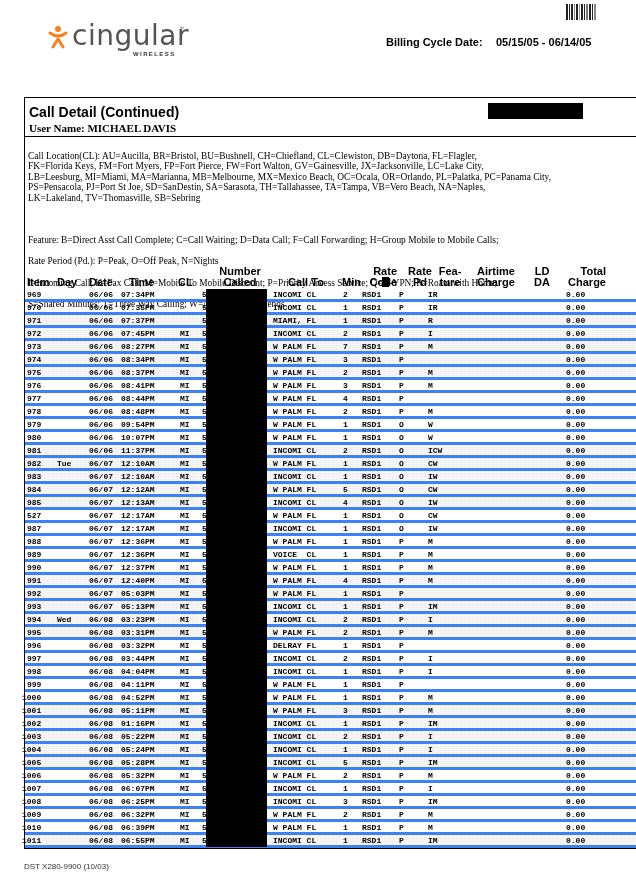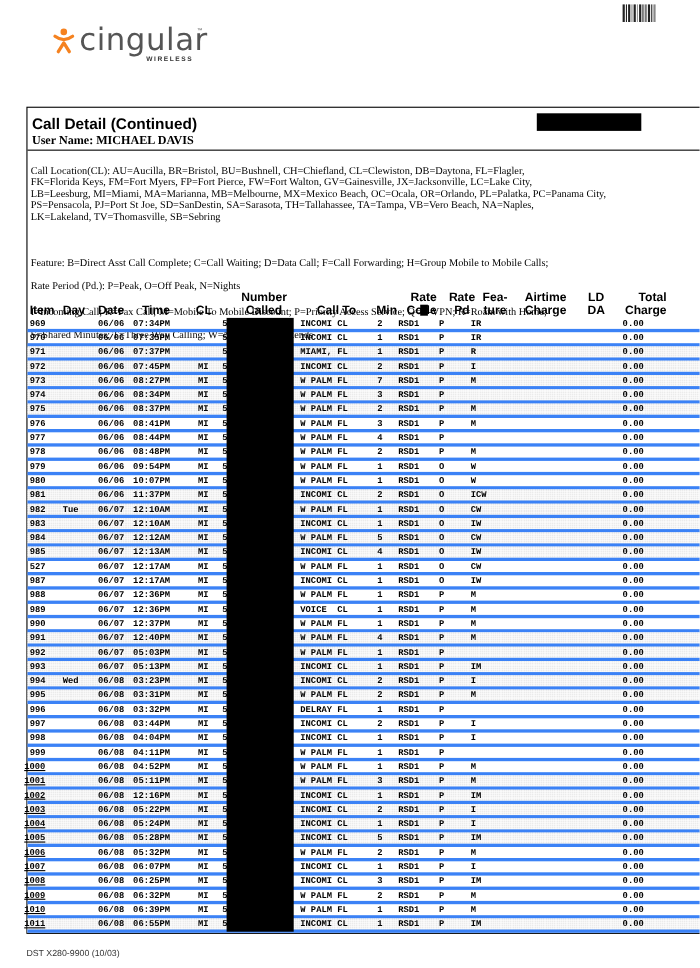--- a/index.html
+++ b/index.html
@@ -29,21 +29,21 @@
     .thead { position: absolute; left: 0; top: 163px; width: 100%; height: 28px; font-family: "Liberation Sans", sans-serif; font-weight: bold; font-size: 11px; line-height: 11px; }
     .thead div { position: absolute; bottom: 1px; }
     .thead .r { text-align: right; }
     .thead .c { text-align: center; }
 
     .rows { position: absolute; left: 0; top: 191px; width: 100%; }
     .trow { position: relative; height: 13px; border-bottom: 3px solid #3b82f6; box-sizing: border-box; font-family: "Liberation Mono", monospace; font-weight: bold; font-size: 8px; line-height: 12px; }
     .trow.shade { background-color: #ebebeb; background-image: repeating-linear-gradient(0deg, rgba(255,255,255,0.5) 0 1px, transparent 1px 2px), repeating-linear-gradient(90deg, rgba(255,255,255,0.5) 0 1px, transparent 1px 2px); }
     .trow span { position: absolute; top: 0; white-space: pre; }
     .c-item { left: 2px; }
-    .c-item.wide { left: -3px; text-decoration: underline; }
+    .c-item.wide { left: -3px; }
     .c-day { left: 32px; }
     .c-date { left: 64px; }
     .c-time { left: 96px; }
     .c-cl { left: 155px; }
     .c-num { left: 177px; }
     .c-callto { left: 248px; text-align: center; }
     .c-min { left: 318px; }
     .c-rate { left: 337px; }
     .c-pd { left: 374px; }
     .c-feat { left: 403px; }
@@ -74,20 +74,24 @@
     <circle cx="10" cy="4" r="3" fill="#F58220"></circle>
     <path d="M2 8 Q10 14 18 8" stroke="#F58220" stroke-width="3" fill="none" stroke-linecap="round"></path>
     <path d="M5 22 L10 14 L15 22" stroke="#F58220" stroke-width="3" fill="none" stroke-linecap="round" stroke-linejoin="round"></path>
   </svg>
   <span class="logo-word">cingular</span>
   <span class="logo-tm">™</span>
   <span class="logo-sub">WIRELESS</span>
 </div>
 
 <div class="acct">
+  <div class="row">
+      <span class="lbl">Billing Cycle Date:</span>
+      <span>05/15/05 - 06/14/05</span>
+    </div>
 </div>
 
 <div class="box">
   <div class="box-head">
     <div class="box-title">Call Detail (Continued)</div>
     <div class="box-user">User Name: MICHAEL DAVIS</div>
     <div class="box-redact"></div>
   </div>
 
   <div class="legend">
@@ -581,21 +585,21 @@
         <span class="c-min">3</span>
         <span class="c-rate">RSD1</span>
         <span class="c-pd">P</span>
         <span class="c-feat">M</span>
         <span class="c-total">0.00</span>
       </div>
       <div class="trow shade">
         <span class="c-item wide">1002</span>
         <span class="c-day"></span>
         <span class="c-date">06/08</span>
-        <span class="c-time">12:16PM</span>
+        <span class="c-time">01:16PM</span>
         <span class="c-cl">MI</span>
         <span class="c-num">5</span>
         <span class="c-callto">INCOMI CL</span>
         <span class="c-min">1</span>
         <span class="c-rate">RSD1</span>
         <span class="c-pd">P</span>
         <span class="c-feat">IM</span>
         <span class="c-total">0.00</span>
       </div>
       <div class="trow shade">

